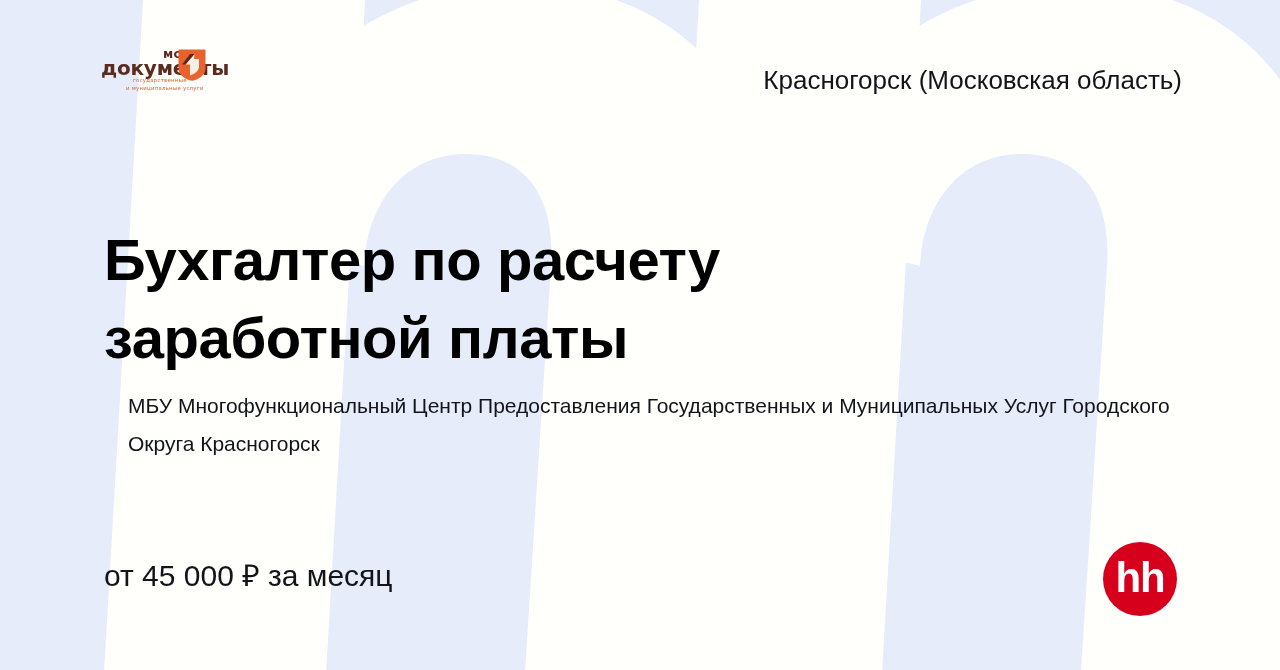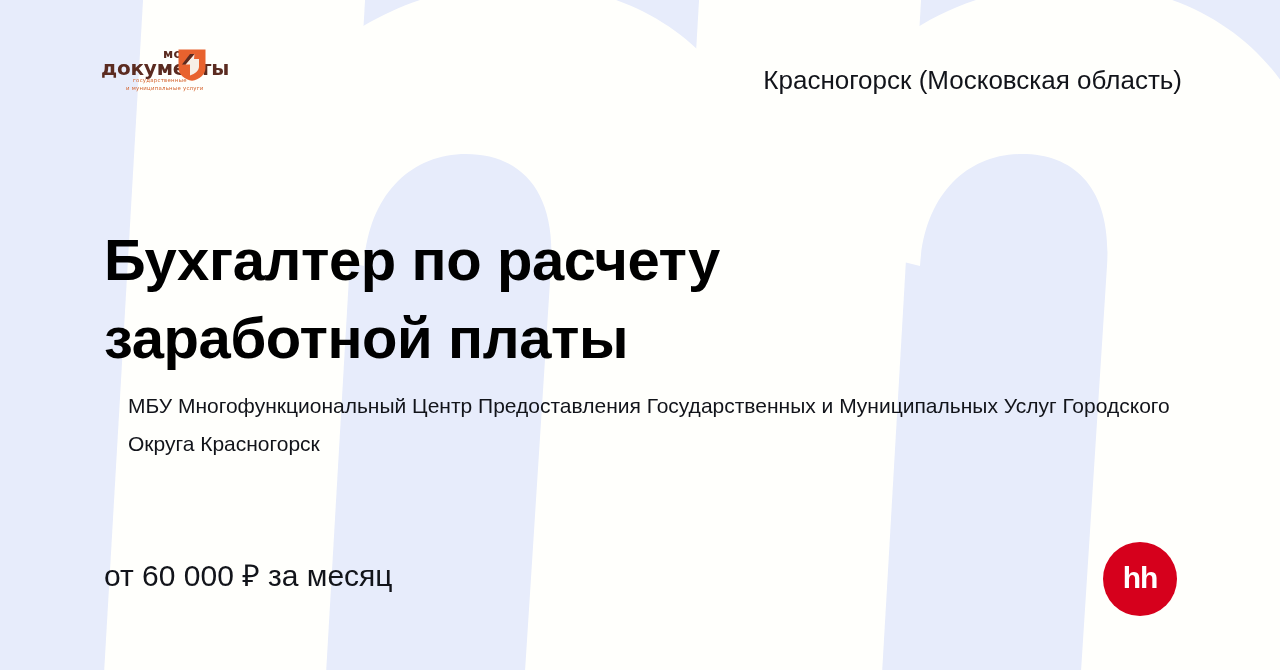--- a/index.html
+++ b/index.html
@@ -167,21 +167,21 @@
   #hh-badge .hh-letters {
     position: absolute;
     left: 0;
     top: 0;
     width: 74px;
     height: 74px;
     display: flex;
     align-items: center;
     justify-content: center;
     color: #ffffff;
-    font-size: 30px;
+    font-size: 42px;
     font-weight: bold;
     letter-spacing: -1.2px;
     line-height: 1;
     padding-bottom: 2px;
     box-sizing: border-box;
     font-family: "Liberation Sans", sans-serif;
   }
 </style>
 </head>
 <body>
@@ -233,20 +233,20 @@
         <path d="M 8.5,16.5 L 17.5,6 L 13,6 L 5,16.5 Z" fill="#5b2b20"></path>
       </svg>
     </div>
 
     <div id="region-label">Красногорск (Московская область)</div>
 
     <h1 id="vacancy-title">Бухгалтер по расчету заработной платы</h1>
 
     <div id="employer-name">МБУ Многофункциональный Центр Предоставления Государственных и Муниципальных Услуг Городского Округа Красногорск</div>
 
-    <div id="salary">от 60 000 ₽ за месяц</div>
+    <div id="salary">от 45 000 ₽ за месяц</div>
 
     <div id="hh-badge">
       <span class="hh-letters">hh</span>
     </div>
 
   </div>
 </div>
 
 </body></html>

